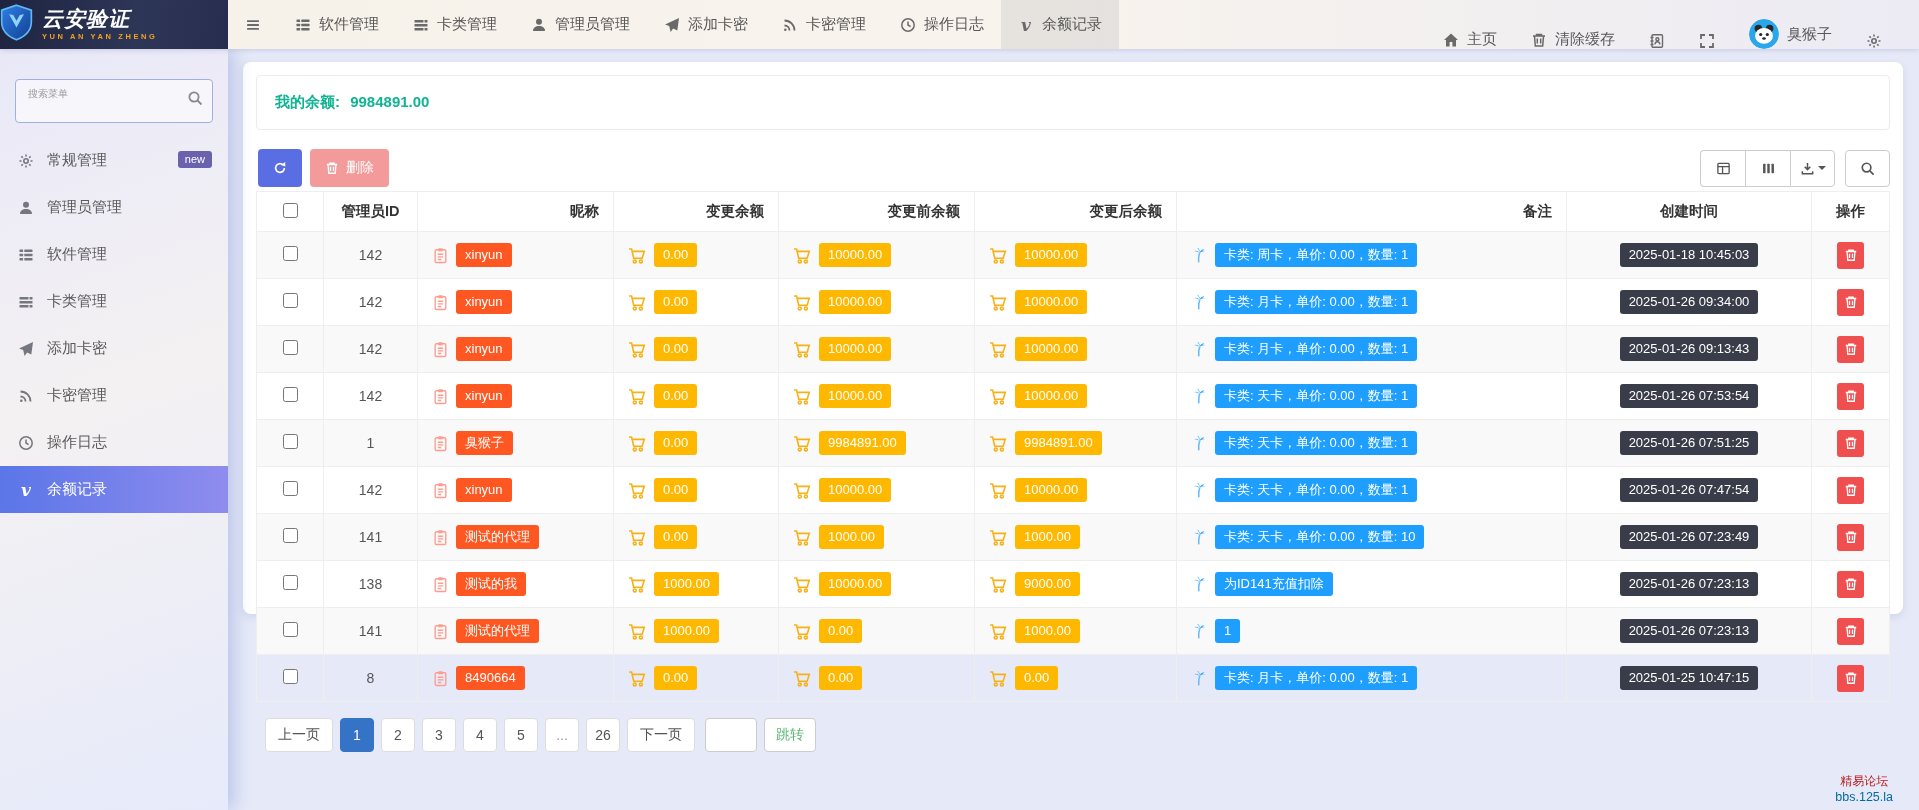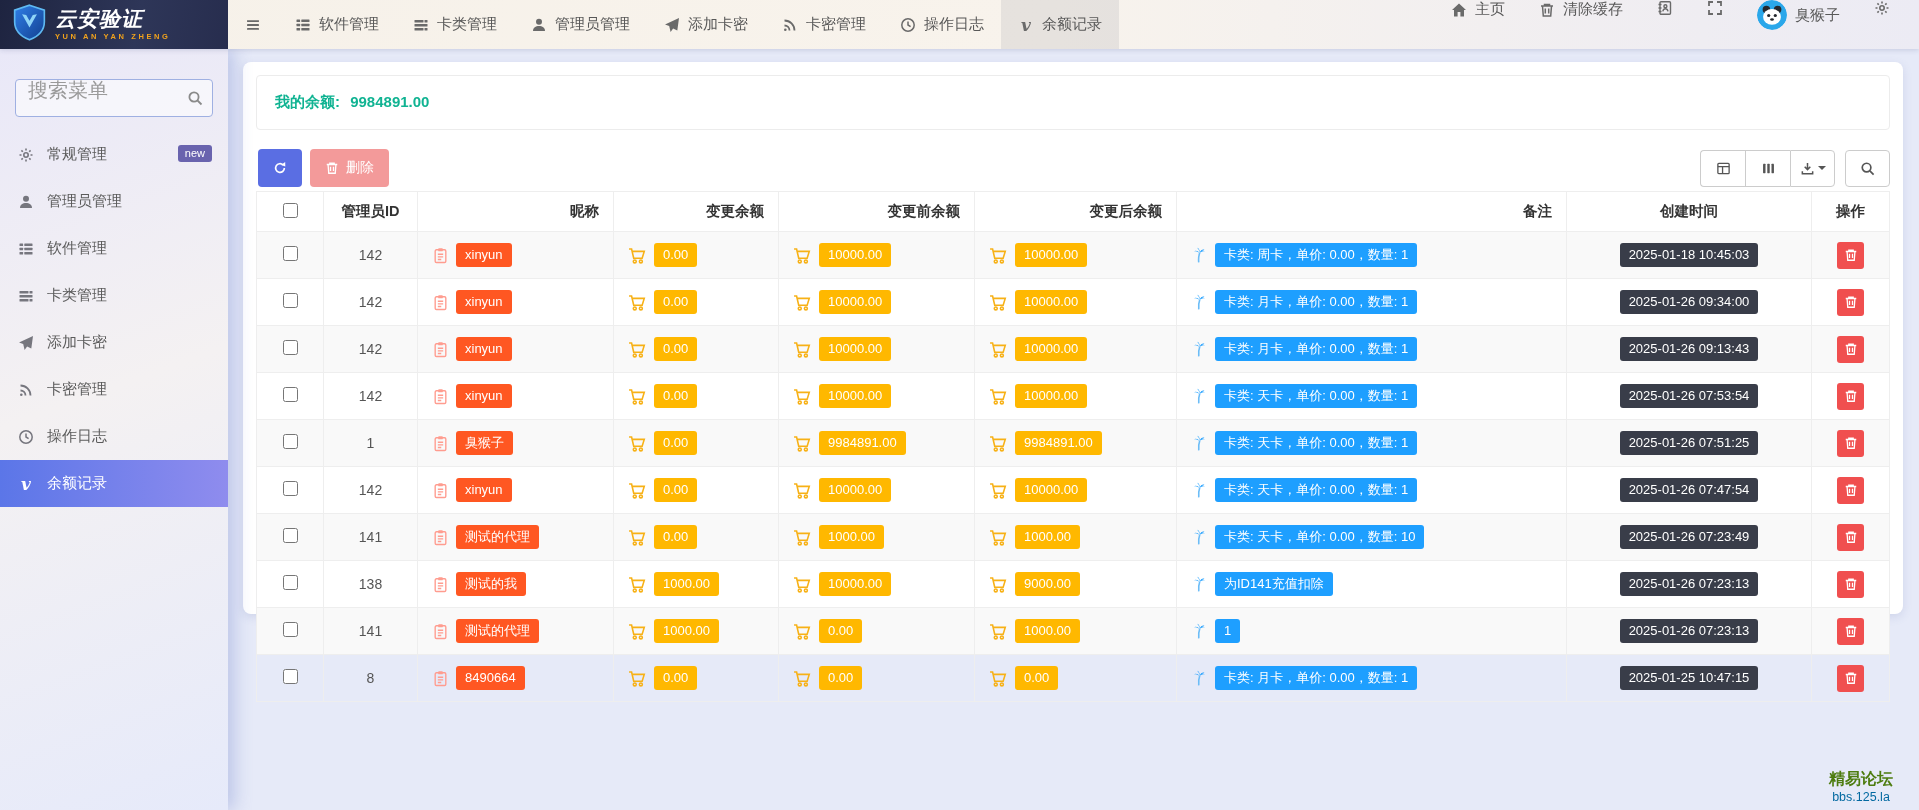--- a/index.html
+++ b/index.html
@@ -1,38 +1,38 @@
 <!DOCTYPE html>
 <html style="--badge-red: #FF5722; --badge-orange: #FFB800; --badge-blue: #1E9FFF; --badge-dark: #393D49; --balance-green: #10b392; --side-active-from: #5b76e8; --side-active-to: #8f8cee;"><head>
 <meta charset="utf-8">
 <style>
   *{margin:0;padding:0;box-sizing:border-box}
   html,body{width:1919px;height:810px;overflow:hidden;font-family:"Liberation Sans","DejaVu Sans",sans-serif}
   body{background:#e6eaf8}
 
   
   .topbar{height:49px;display:flex;align-items:stretch;background:linear-gradient(90deg,#f6f1e9 0%,#f8f3ec 55%,#ecebf4 100%);box-shadow:0 1px 5px rgba(80,90,140,.22);position:relative;z-index:6}
-  .logo{width:228px;flex:0 0 228px;background:linear-gradient(100deg,#1e2440,#2e3658 60%,#272d4e);display:flex;align-items:center;gap:9px;padding-left:13px}
+  .logo{width:228px;flex:0 0 228px;background:linear-gradient(100deg,#1e2440,#2e3658 60%,#272d4e);display:flex;align-items:center;gap:9px;}
   .logo-title{color:#fff;font-size:21px;font-weight:bold;font-style:italic;letter-spacing:1px;line-height:1.05}
   .logo-sub{color:#f0a21c;font-size:7.5px;letter-spacing:2.6px;font-weight:bold;margin-top:2px}
   .nav-left{display:flex;align-items:stretch}
   #top-nav{display:flex;align-items:stretch}
   .nav-item{display:flex;align-items:center;gap:8px;padding:0 17px;font-size:15px;color:#585858;cursor:pointer}
   .nav-item.active{background:rgba(60,60,90,.09)}
-  .nav-right{margin-left:auto;display:flex;align-items:flex-start;padding-right:12px}
+  .nav-right{margin-left:auto;display:flex;align-items:flex-end;padding-right:20px}
   .ic{display:inline-flex;align-items:center;justify-content:center;width:16px;height:16px;color:#6a6a6a;flex:0 0 auto}
   .ic svg{display:block;width:100%;height:100%}
   .avatar{width:30px;height:30px;border-radius:50%;overflow:hidden;display:inline-flex}
   .v-glyph{font-family:"DejaVu Serif","Liberation Serif",serif;font-style:italic;font-weight:900;font-size:17px;line-height:14px;color:inherit}
 
   
   .layout{display:flex;height:761px}
   .sidebar{width:228px;flex:0 0 228px;background:linear-gradient(160deg,#e9e8f8 0%,#f4f1f2 45%,#e6eafa 100%);box-shadow:7px 0 16px rgba(100,120,200,.30);position:relative;z-index:5;padding-top:30px}
   .side-search{margin:0 15px 14px;position:relative}
-  .side-search input{width:100%;height:38px;border:1px solid #9fb0e2;border-radius:4px;background:rgba(255,255,255,.55);padding:0 34px 16px 12px;font-size:20px;color:#555;outline:none}
+  .side-search input{width:100%;height:44px;border:1px solid #9fb0e2;border-radius:4px;background:rgba(255,255,255,.55);padding:0 34px 16px 12px;font-size:10px;color:#555;outline:none}
   input::placeholder{color:#9a9a9a}
   .side-search .ic{position:absolute;right:10px;top:11px;color:#8a8a8a}
   .menu-item{display:flex;align-items:center;gap:13px;height:47px;padding:0 18px;font-size:15px;color:#5b5b5b;cursor:pointer;position:relative}
   .menu-item .ic{color:#76767e}
   .menu-item.active{background:linear-gradient(90deg,var(--side-active-from),var(--side-active-to));color:#fff}
   .menu-item.active .ic{color:#fff}
   .menu-badge{position:absolute;right:16px;top:14px;background:#6963ae;color:#fff;font-size:11px;padding:2px 7px;border-radius:3px;line-height:1.2}
 
   .main{flex:1;padding:13px 16px 0 15px}
   .card{background:#fff;border-radius:8px;box-shadow:0 3px 10px rgba(90,100,170,.16);height:552px;padding:13px 13px 0;display:flex;flex-direction:column}
@@ -90,21 +90,21 @@
   .size-btn{height:31px;padding:0 10px;border:1px solid #ccc;border-radius:4px;background:#fff;color:#555;font-size:14px;display:inline-flex;align-items:center;gap:8px;cursor:pointer;margin:0 5px}
   .pager{display:flex;align-items:center}
   .page-btn{min-width:34px;height:34px;padding:0 12px;border:1px solid #ddd;border-radius:4px;background:#fff;color:#555;font-size:14px;cursor:pointer;display:inline-flex;align-items:center;justify-content:center;margin-left:7px}
   .page-btn.num{padding:0}
   .page-btn.active{background:#3473c5;border-color:#3473c5;color:#fff}
   .page-btn.ellipsis{color:#999;cursor:default}
   .jump-input{width:52px;height:34px;border:1px solid #ccc;border-radius:4px;margin-left:10px;outline:none;padding:0 8px;font-size:14px;background:#fff}
   .jump-btn{height:34px;padding:0 11px;border:1px solid #ccc;border-radius:4px;background:#fff;color:#5fb878;font-size:14px;cursor:pointer;margin-left:7px}
 
   .watermark{position:fixed;right:26px;bottom:6px;text-align:center;z-index:10}
-  .wm1{color:#4d7c0f;font-size:16px;font-weight:bold}
+  .wm1{color:#b91c1c;font-size:12px;font-weight:normal}
   .wm2{color:#0369a1;font-size:12.5px}
 </style>
 </head>
 <body>
 
 <div class="topbar">
   <div class="logo">
     <span>
       <svg viewBox="0 0 40 44" width="33" height="37">
         <defs>
@@ -934,20 +934,33 @@
                         <path d="M2 4h12M5.5 4V2.5h5V4M3.5 4l.8 10h7.4l.8-10M6.3 6.5v5M9.7 6.5v5"></path>
                       </svg>
                     </span>
                   </button></td>
               </tr>
             </tbody>
         </table>
       </div>
 
       <div class="card-footer">
+        <div class="pager" id="pager">
+            <button class="page-btn prev">上一页</button>
+            <button class="page-btn num active">1</button>
+            <button class="page-btn num">2</button>
+            <button class="page-btn num">3</button>
+            <button class="page-btn num">4</button>
+            <button class="page-btn num">5</button>
+            <button class="page-btn num ellipsis">...</button>
+            <button class="page-btn num">26</button>
+            <button class="page-btn next">下一页</button>
+            <input class="jump-input" style="">
+            <button class="jump-btn">跳转</button>
+          </div>
       </div>
 
     </div>
   </main>
 </div>
 
 <div class="watermark">
   <div class="wm1">精易论坛</div>
   <div class="wm2">bbs.125.la</div>
 </div>

